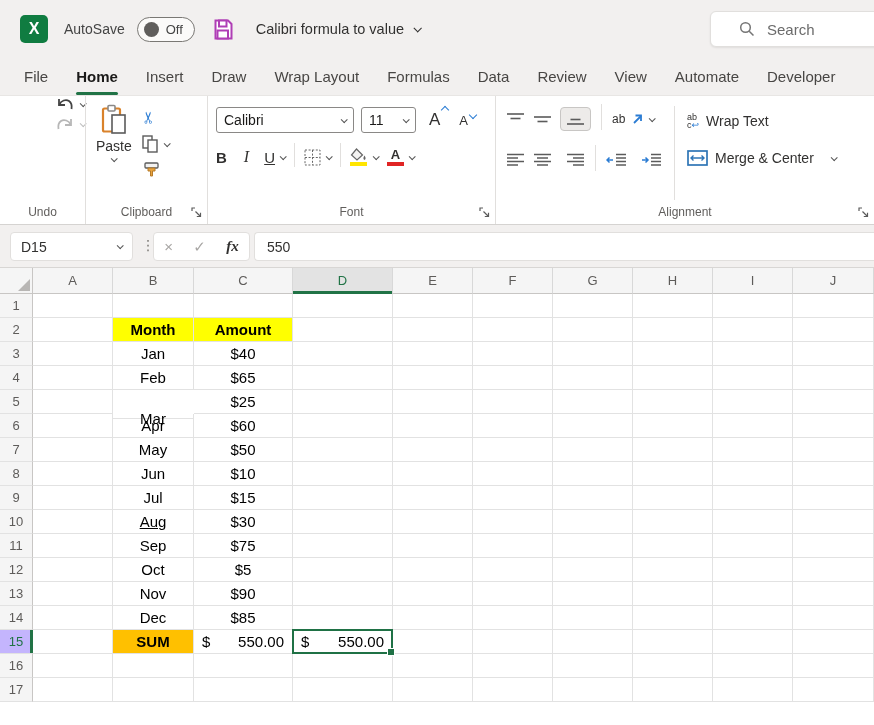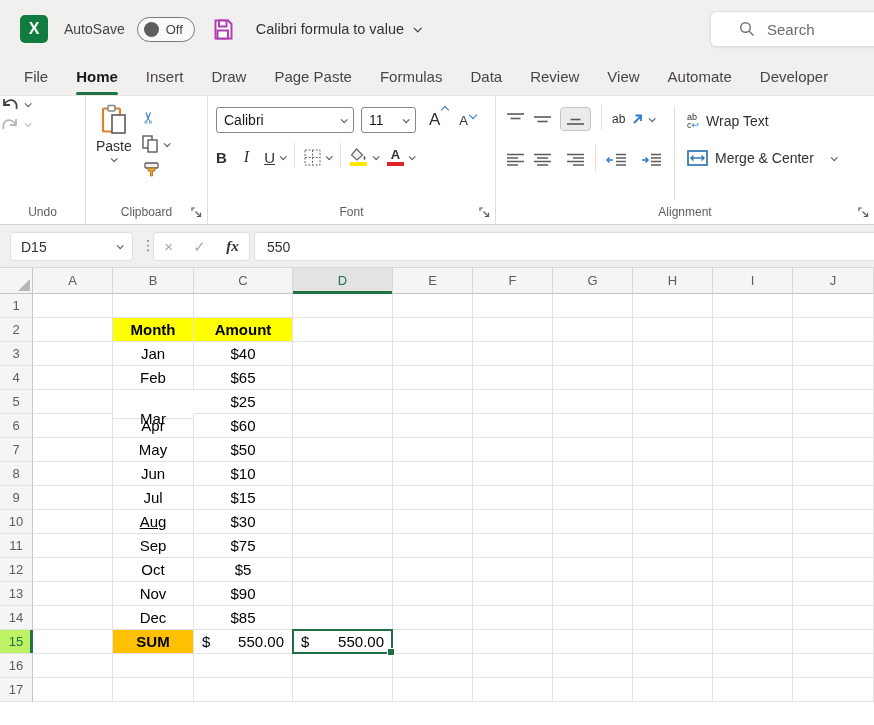--- a/index.html
+++ b/index.html
@@ -37,21 +37,21 @@
   .ribbon { height:130px; background:#fff; border-top:1px solid #E8E6E4; border-bottom:1px solid #D5D3D1;
             display:flex; position:relative; }
   .rgroup { position:relative; height:100%; }
   .rgroup + .rgroup { border-left:1px solid #E1DFDD; }
   .rgroup-label { position:absolute; bottom:5px; left:0; right:0; text-align:center;
                   font-size:12px; color:#605E5C; }
   .launcher { position:absolute; bottom:6px; right:5px; cursor:default; }
   .ibtn { display:inline-flex; align-items:center; gap:5px; cursor:default; background:none; border:none; }
   .vsep { width:1px; background:#E1DFDD; align-self:stretch; }
 
-  .g-undo { width:85px; display:flex; flex-direction:column; align-items:flex-start; padding-top:0; gap:4px; }
+  .g-undo { width:85px; display:flex; flex-direction:column; align-items:flex-end; padding-top:0; gap:4px; }
   .g-undo .dis { opacity:.38; }
 
   .g-clip { width:122px; display:flex; padding:8px 6px 0 10px; gap:10px; }
   .paste-col { display:flex; flex-direction:column; align-items:center; gap:3px; }
   .paste-col .plabel { font-size:14px; color:#323130; }
   .clip-tools { display:flex; flex-direction:column; gap:8px; padding-top:4px; }
   .cuticon { color:#2B7CD3; font-size:16px; display:inline-block; transform:rotate(-90deg); }
 
   .g-font { width:288px; padding:11px 8px 0 8px; }
   .combo { height:26px; border:1px solid #8A8886; border-radius:3px; background:#fff;
@@ -102,21 +102,21 @@
   .grow.hdr { height:26px; }
   .corner { position:relative; background:#F5F5F5; border-right:1px solid #C8C6C4; border-bottom:1px solid #C8C6C4; }
   .tri { position:absolute; right:2px; bottom:2px; width:0; height:0;
          border-left:12px solid transparent; border-bottom:12px solid #B8B6B4; }
   .colhdr, .rowhdr { position:relative; background:#F5F5F5; color:#5E5C5A; font-size:13px;
                      display:flex; align-items:center; justify-content:center; cursor:default; }
   .colhdr { border-right:1px solid #D8D8D8; border-bottom:1px solid #C8C6C4; }
   .rowhdr { border-right:1px solid #C8C6C4; border-bottom:1px solid #E2E2E2; }
   .colhdr.sel { background:#E3E3E3; color:#217346; }
   .colhdr.sel::after { content:""; position:absolute; left:0; right:0; bottom:-1px; height:3px; background:#217346; }
-  .rowhdr.sel { background:#bef264; color:#217346; }
+  .rowhdr.sel { background:#c4b5fd; color:#217346; }
   .rowhdr.sel::after { content:""; position:absolute; top:0; bottom:0; right:-1px; width:3px; background:#217346; }
   .cell { position:relative; border-right:1px solid #E2E2E2; border-bottom:1px solid #E2E2E2;
           font-size:15px; color:#000; display:flex; align-items:center; justify-content:center;
           background:transparent; }
   .cell.bold { font-weight:700; }
   .cell.hl-yellow { background:#FFFF00; }
   .cell.hl-orange { background:#FFC000; }
   .cell.accounting { justify-content:space-between; padding:0 8px; }
   .cell.selected { z-index:1; }
   .cell.selected::after { content:""; position:absolute; inset:-1px; border:2px solid #1F7145; }
@@ -152,21 +152,21 @@
     </svg>
     <span class="stext">Search</span>
   </div>
 </div>
 
 <div class="tabs">
   <div class="tab">File</div>
   <div class="tab active">Home</div>
   <div class="tab">Insert</div>
   <div class="tab">Draw</div>
-  <div class="tab">Page Paste</div>
+  <div class="tab">Wrap Layout</div>
   <div class="tab">Formulas</div>
   <div class="tab">Data</div>
   <div class="tab">Review</div>
   <div class="tab">View</div>
   <div class="tab">Automate</div>
   <div class="tab">Developer</div>
 </div>
 
 <div class="ribbon">
 

